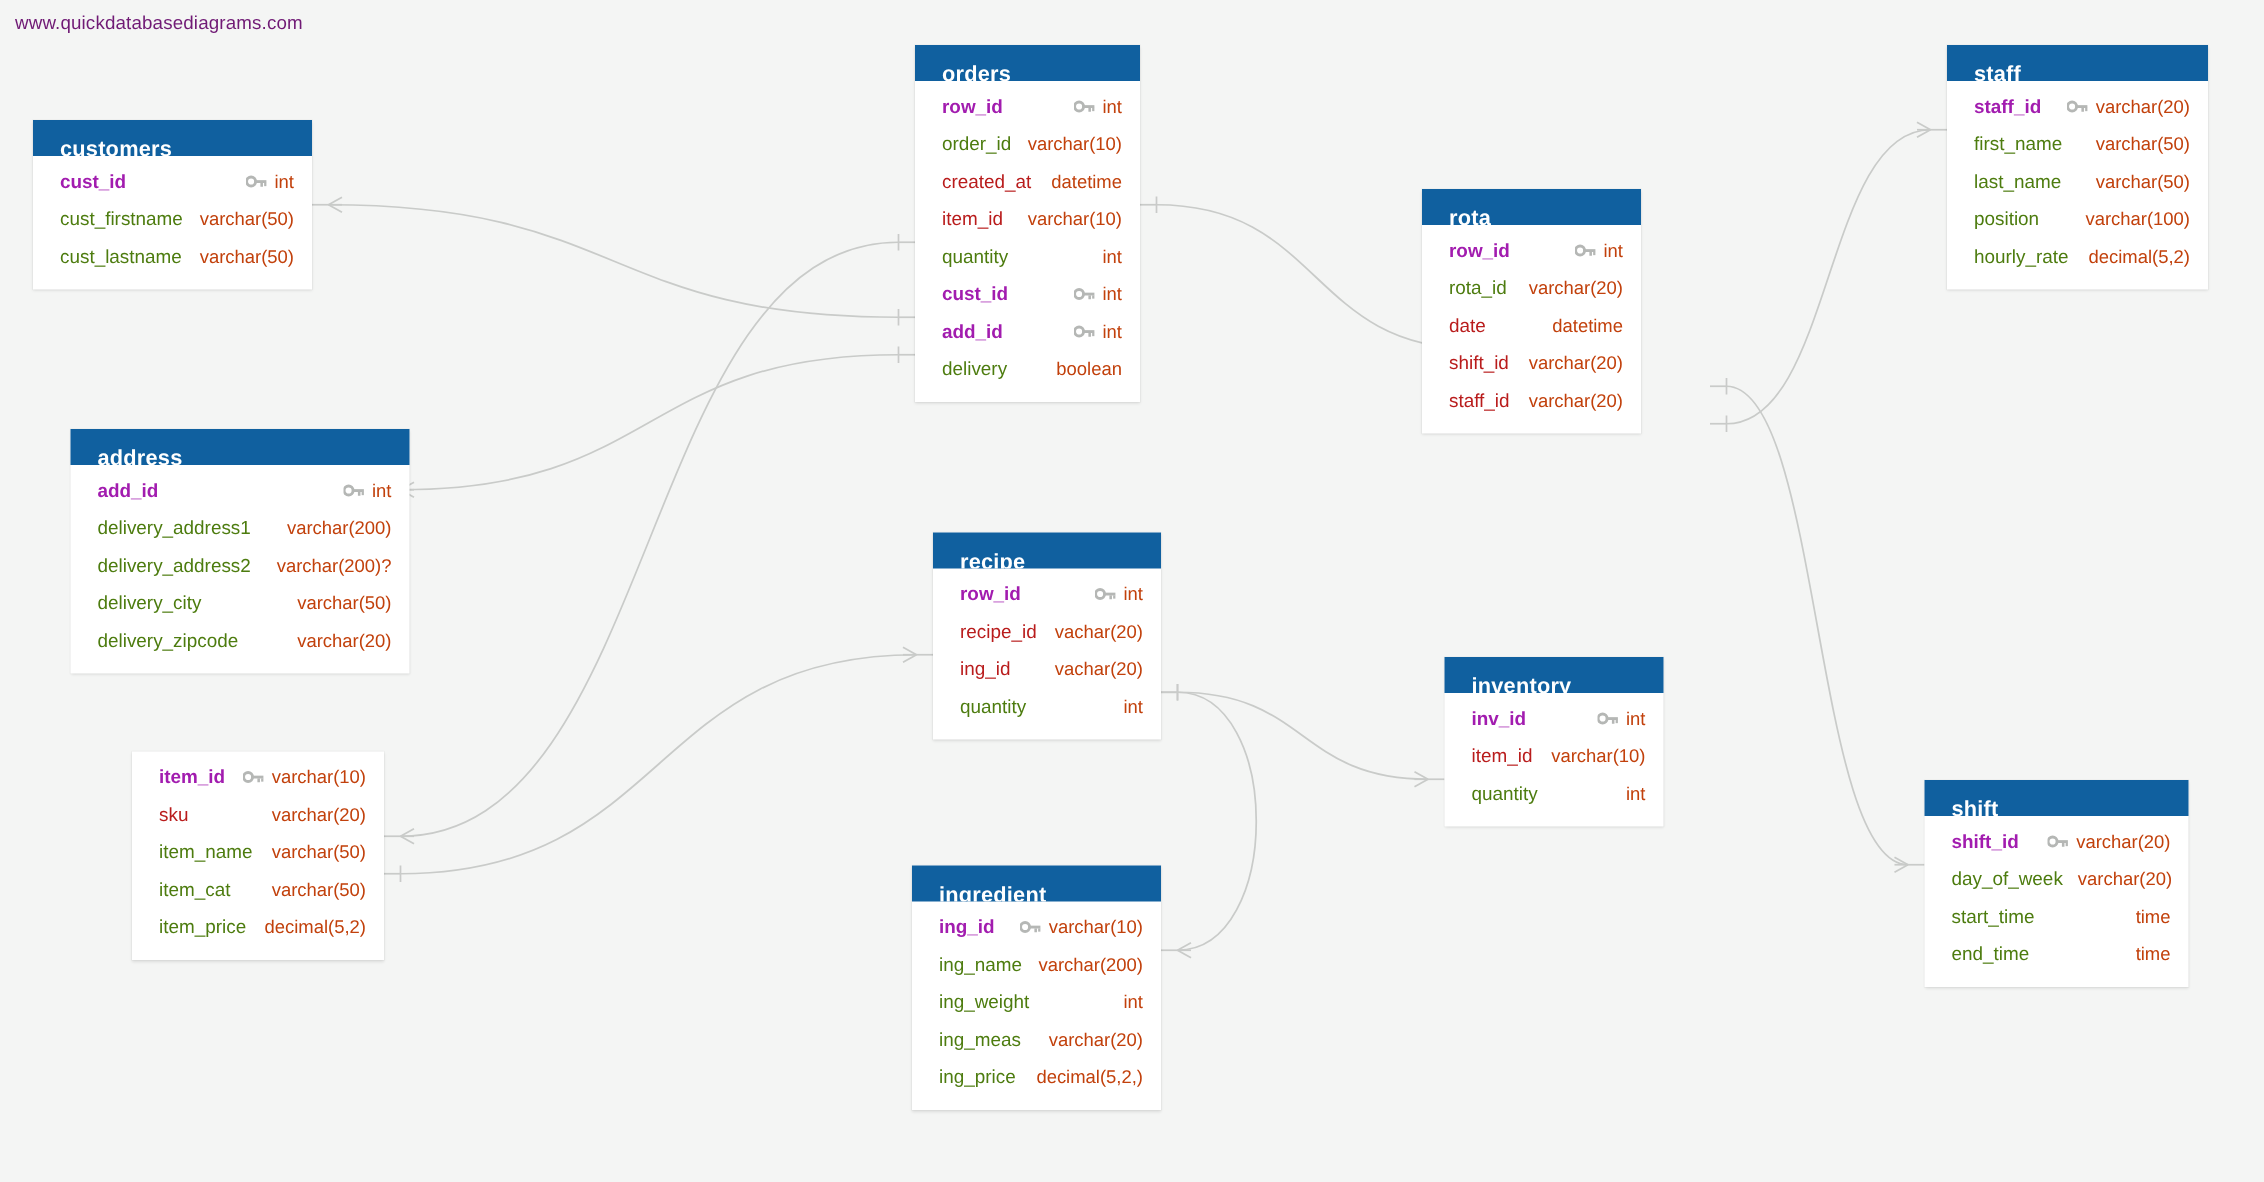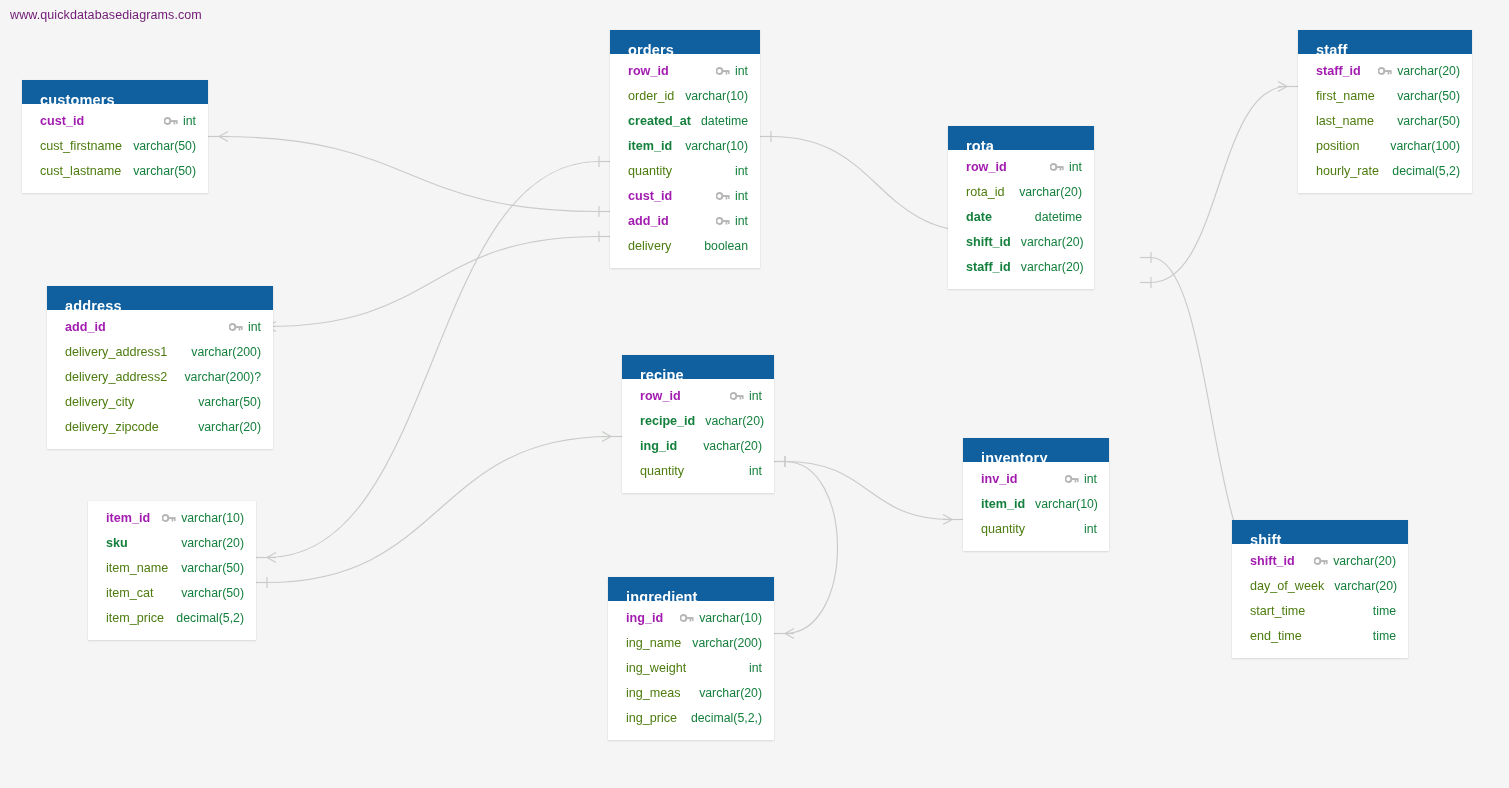--- a/index.html
+++ b/index.html
@@ -75,25 +75,25 @@
     height: 25px;
     padding: 0 12px 0 18px;
     white-space: nowrap;
   }
   .field {
     font-size: 12.6px;
     color: #4d7c0f;
     flex: 0 0 auto;
   }
   .field.pk { color: #a21caf; font-weight: 700; }
-  .field.fk { color: #15803d; font-weight: 700; }
+  .field.fk { color: #b91c1c; font-weight: 400; }
   .spacer { flex: 1 1 auto; min-width: 10px; }
   .type {
     font-size: 12.3px;
-    color: #15803d;
+    color: #c2410c;
     flex: 0 0 auto;
     text-align: right;
   }
   .keyicon {
     flex: 0 0 auto;
     margin-right: 5px;
     width: 14px;
     height: 10px;
     display: inline-block;
     position: relative;
@@ -474,21 +474,21 @@
           <span class="spacer"></span>
           <span class="type">varchar(10)</span>
         </div>
         <div class="row">
           <span class="field">quantity</span>
           <span class="spacer"></span>
           <span class="type">int</span>
         </div>
       </div>
     </div>
-    <div class="table" style="left: 1232px; top: 520px; width: 176px;">
+    <div class="table" style="left: 1283px; top: 520px; width: 176px;">
       <div class="table-header">shift</div>
       <div class="table-body">
         <div class="row">
           <span class="field pk">shift_id</span>
           <span class="spacer"></span>
           <span class="keyicon">
             <svg width="14" height="10" viewBox="0 0 14 10">
               <circle cx="3.4" cy="5" r="3.0" fill="none" stroke="#b5b7b5" stroke-width="1.9"></circle>
               <rect x="5.6" y="4.1" width="8.0" height="1.9" fill="#b5b7b5"></rect>
               <rect x="9.6" y="5.9" width="1.7" height="2.6" fill="#b5b7b5"></rect>

